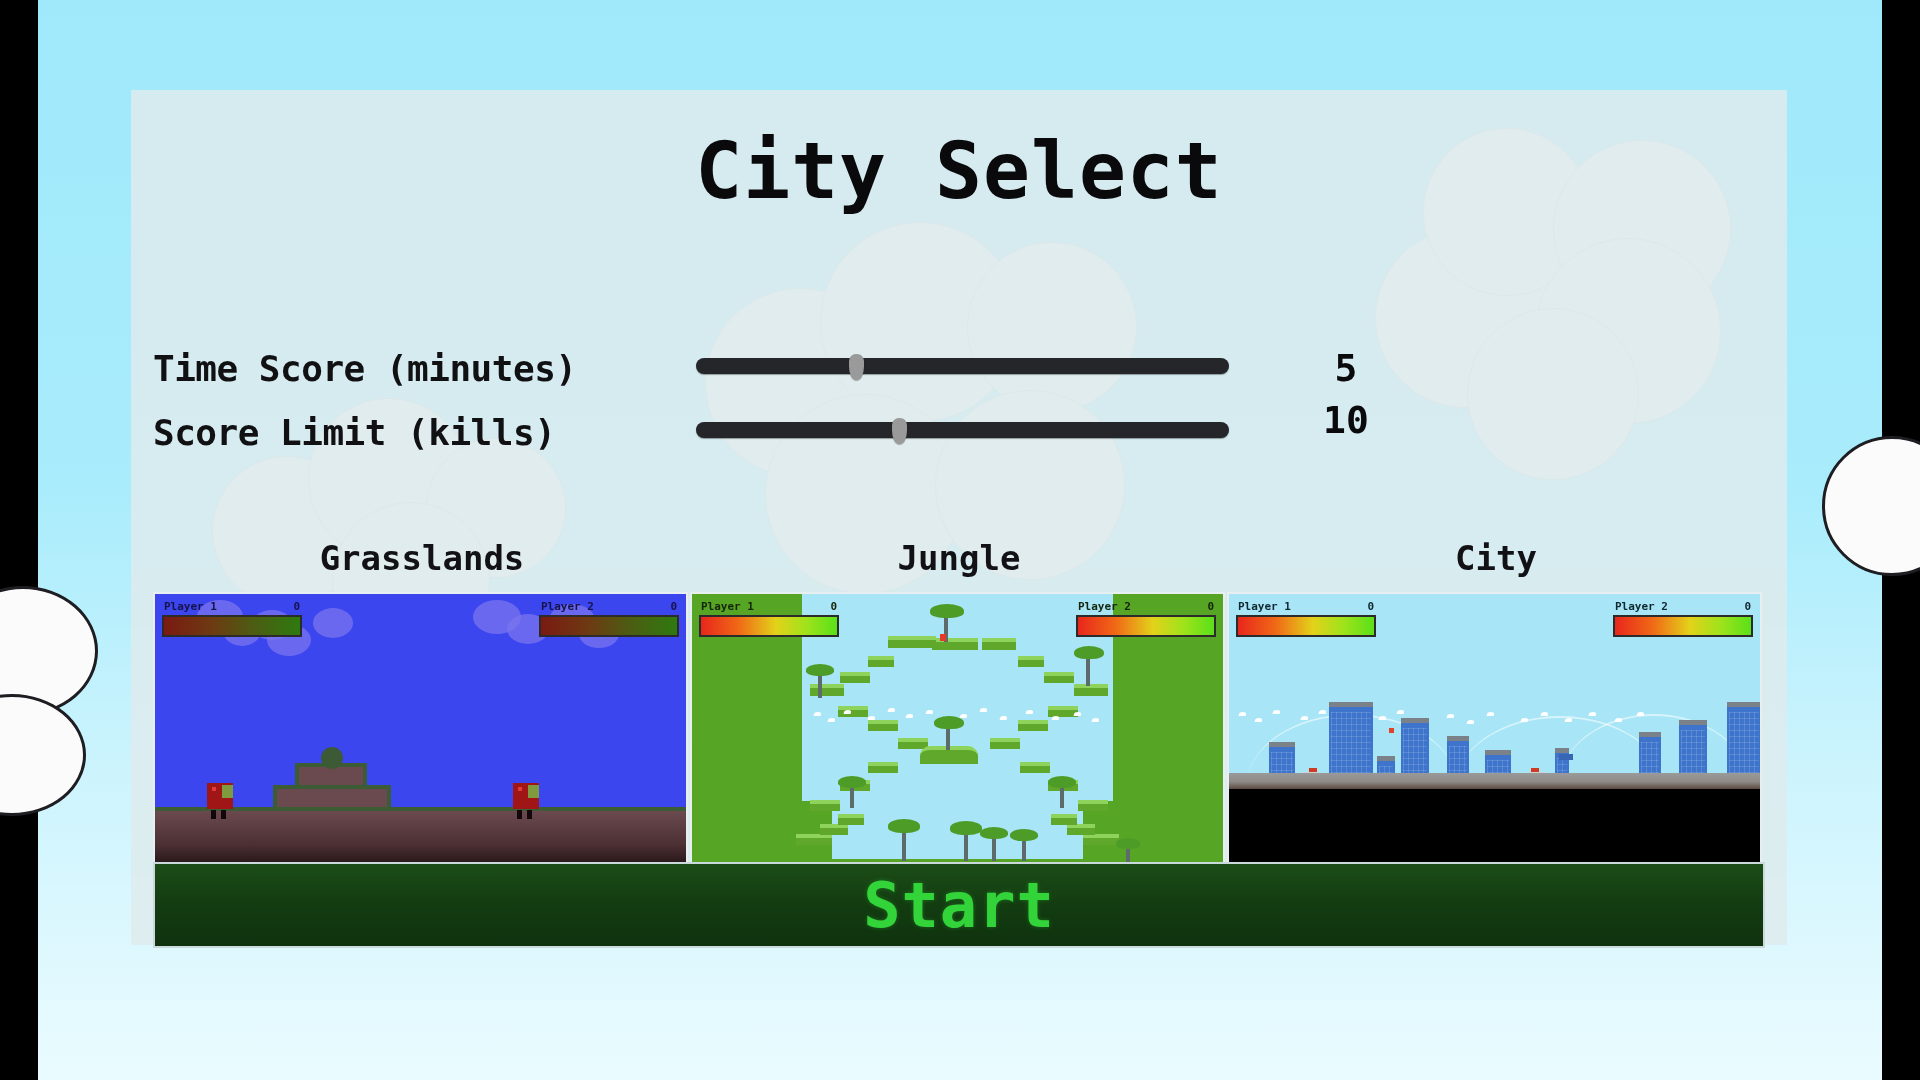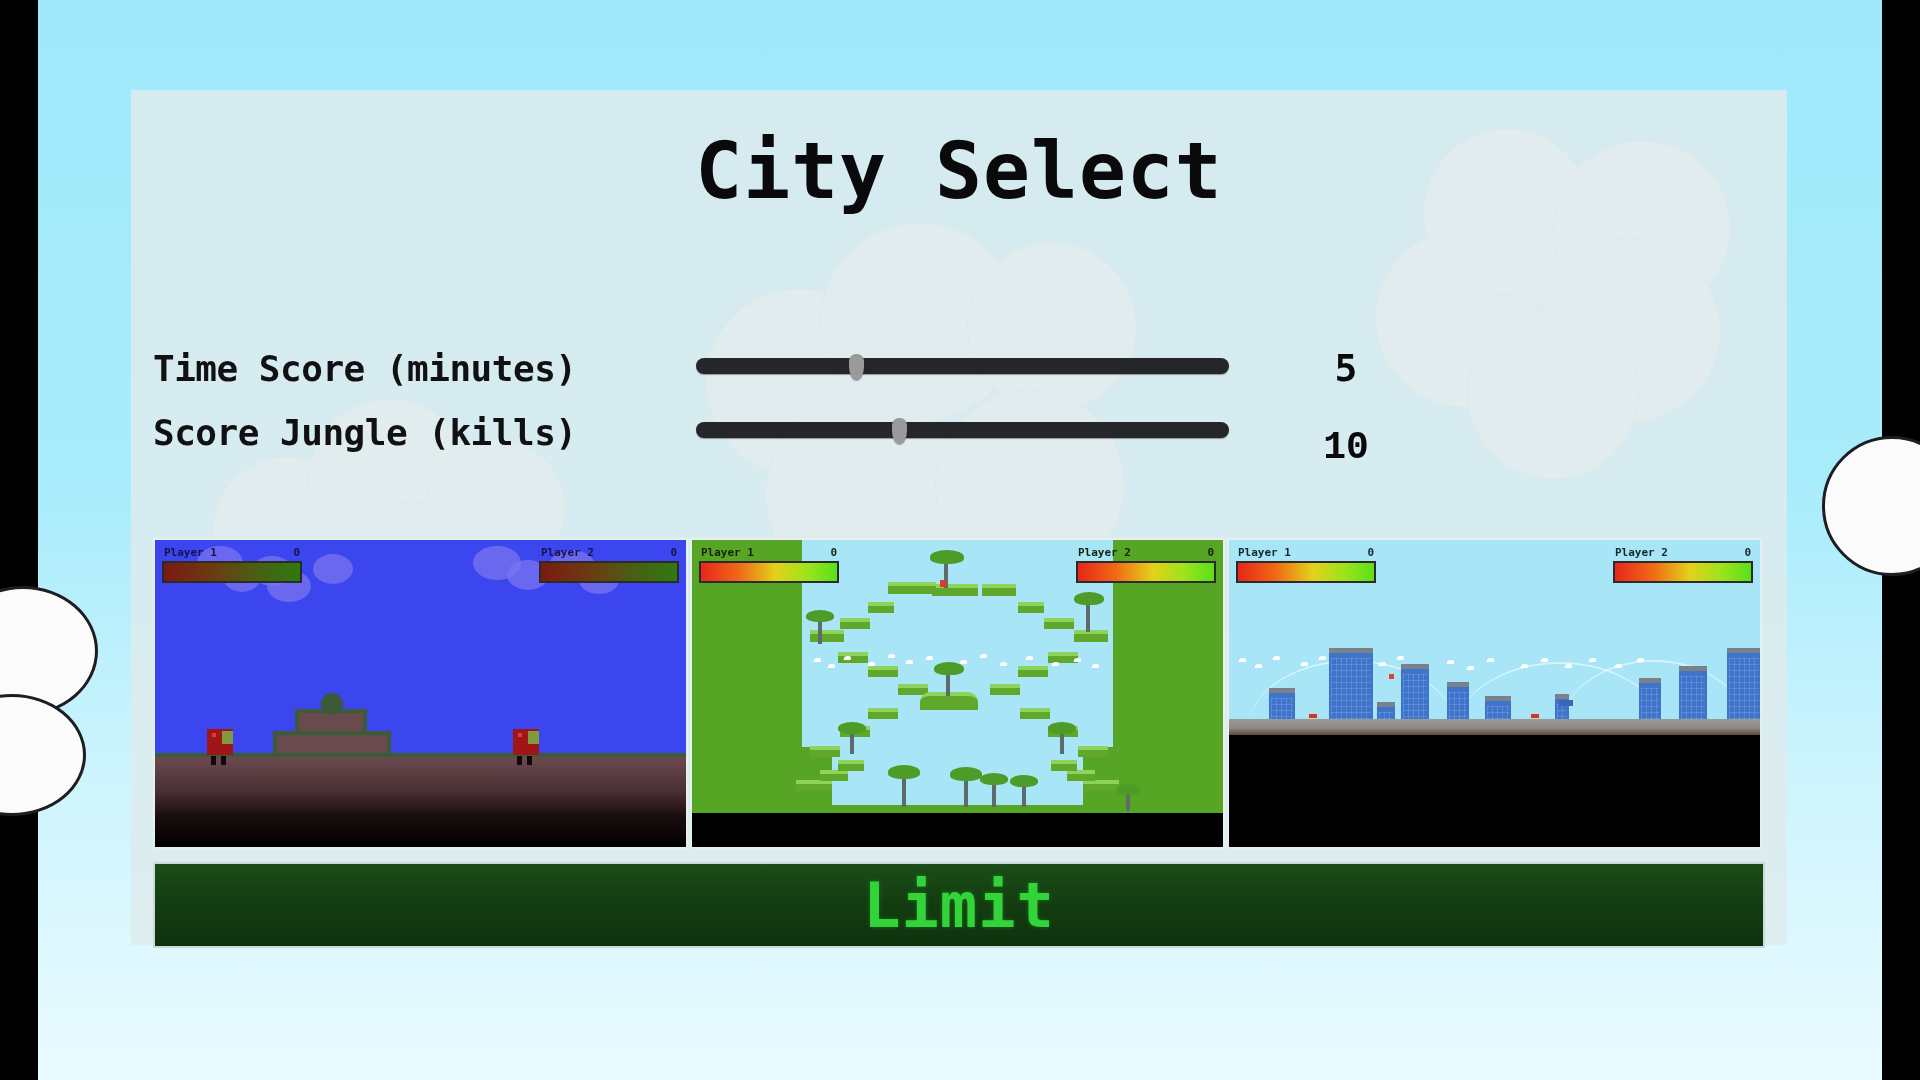--- a/index.html
+++ b/index.html
@@ -65,21 +65,21 @@
     border-radius:7px 7px 50% 50%;
     box-shadow:0 1px 1px rgba(0,0,0,.3);
   }
 
   .value{
     position:absolute;width:180px;text-align:center;left:1125px;
     font-family:"DejaVu Sans Mono", monospace;
     font-size:38px;font-weight:700;color:#0a0a0c;
   }
   .value.v1{top:256px;}
-  .value.v2{top:336px;font-family:Liberation Mono, monospace;}
+  .value.v2{top:308px;}
 
   .select-level{
     position:absolute;left:0;top:384px;width:100%;text-align:center;
     font-family:"DejaVu Sans Mono", monospace;
     font-size:32px;font-weight:700;color:#17181c;
   }
 
   
   .levels{position:absolute;left:22px;top:448px;width:1612px;}
   .lvlnames{position:relative;height:54px;}
@@ -210,30 +210,35 @@
 
     <div class="title">City Select</div>
 
     <div class="row-label r1">Time Score (minutes)</div>
     <div class="slider s1">
       <div class="track"></div>
       <div class="thumb" style="left:30%;"></div>
     </div>
     <div class="value v1">5</div>
 
-    <div class="row-label r2">Score Jungle (kills)</div>
+    <div class="row-label r2">Score Limit (kills)</div>
     <div class="slider s2">
       <div class="track"></div>
       <div class="thumb" style="left:38%;"></div>
     </div>
     <div class="value v2">10</div>
 
 
     <div class="levels">
 
+      <div class="lvlnames">
+        <div class="lvlname n0">Grasslands</div>
+        <div class="lvlname n1">Jungle</div>
+        <div class="lvlname n2">City</div>
+      </div>
 
       <div class="thumbs">
 
         <div class="thumb-box t0">
           <div class="scene">
             <div class="gr-sky"></div>
 
             <div class="gr-cloud" style="left:42px;top:6px;width:46px;height:34px;"></div>
             <div class="gr-cloud" style="left:68px;top:22px;width:38px;height:30px;"></div>
             <div class="gr-cloud" style="left:96px;top:16px;width:42px;height:30px;"></div>
@@ -449,17 +454,17 @@
               </div>
               <div class="bar" style="background:linear-gradient(90deg,#e8261c 0%,#f06a16 28%,#e3d21a 55%,#9ee31b 78%,#5ae019 100%);"></div>
             </div>
           </div>
         </div>
 
       </div>
     </div>
 
     <div class="startbtn">
-      <span>Limit</span>
+      <span>Start</span>
     </div>
 
   </div>
 </div>
 
 </body></html>

